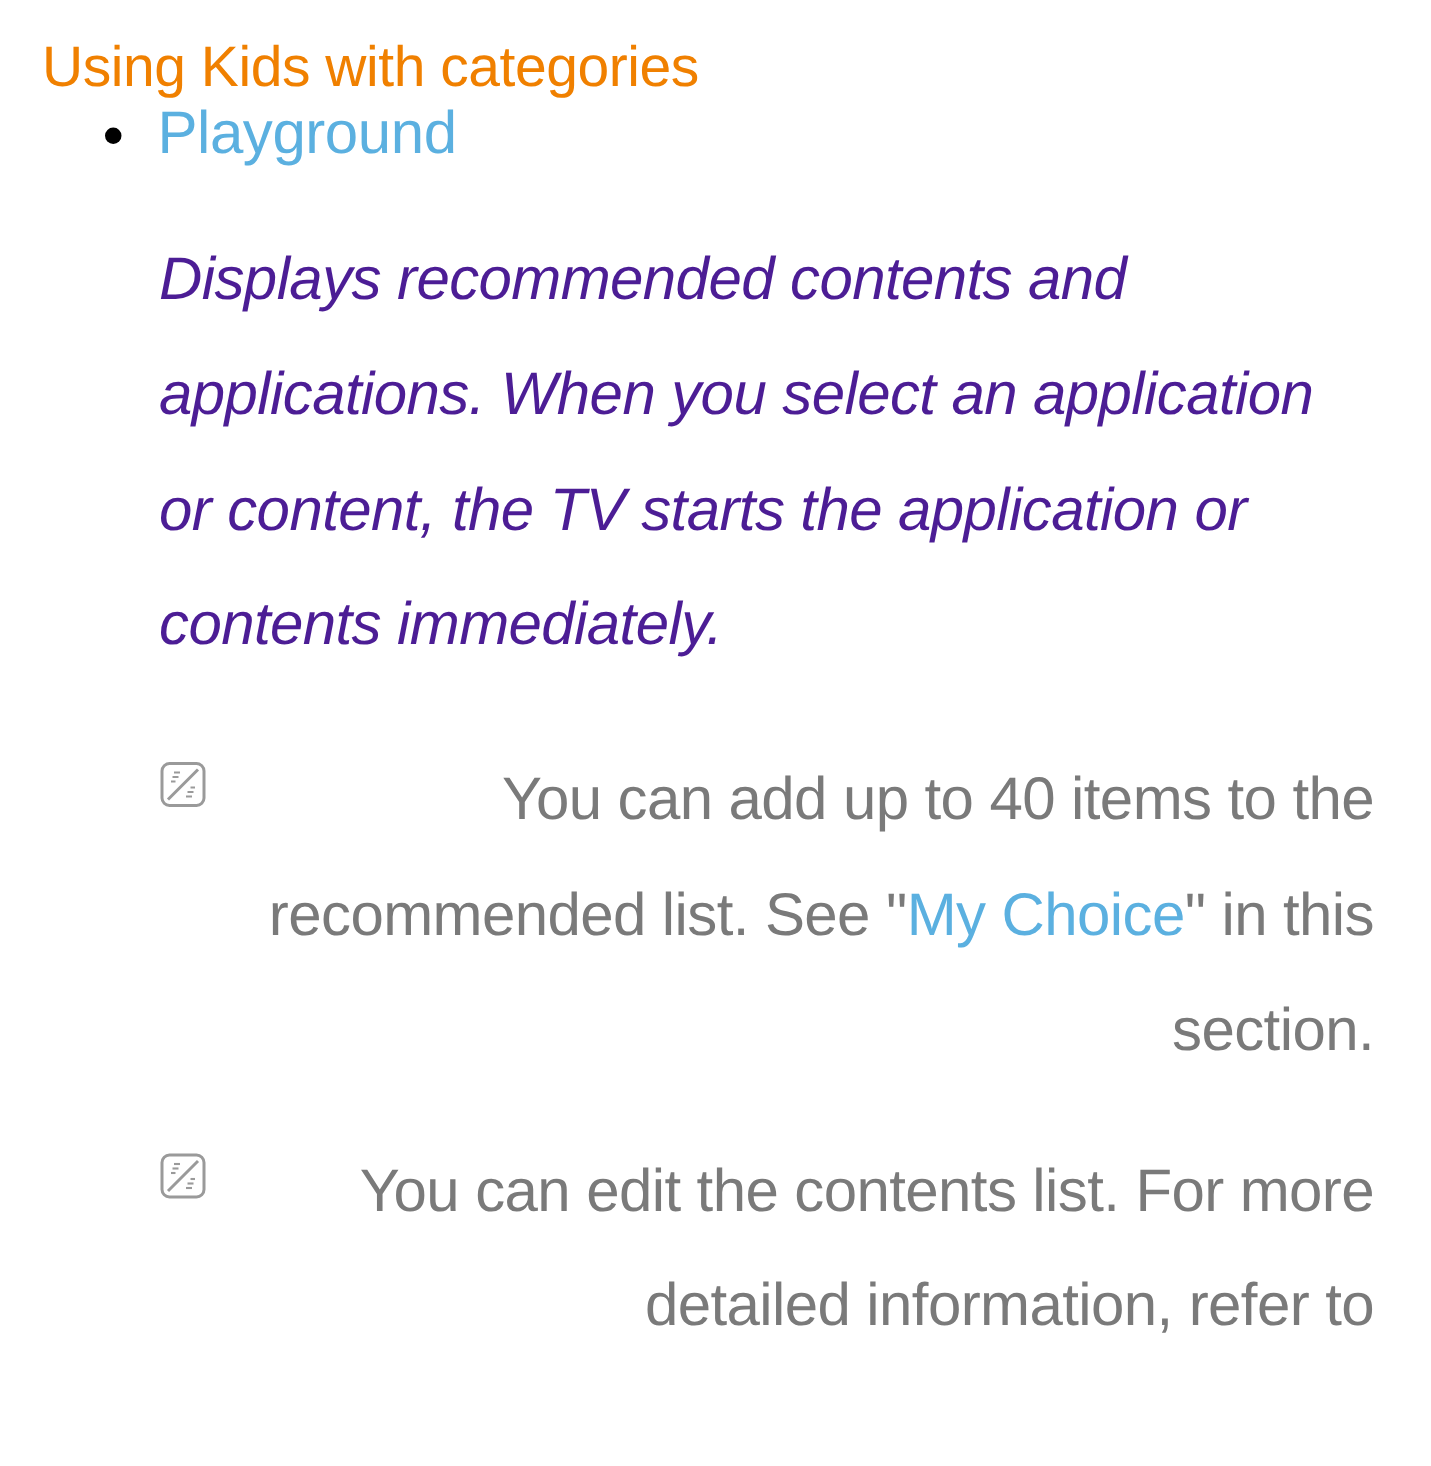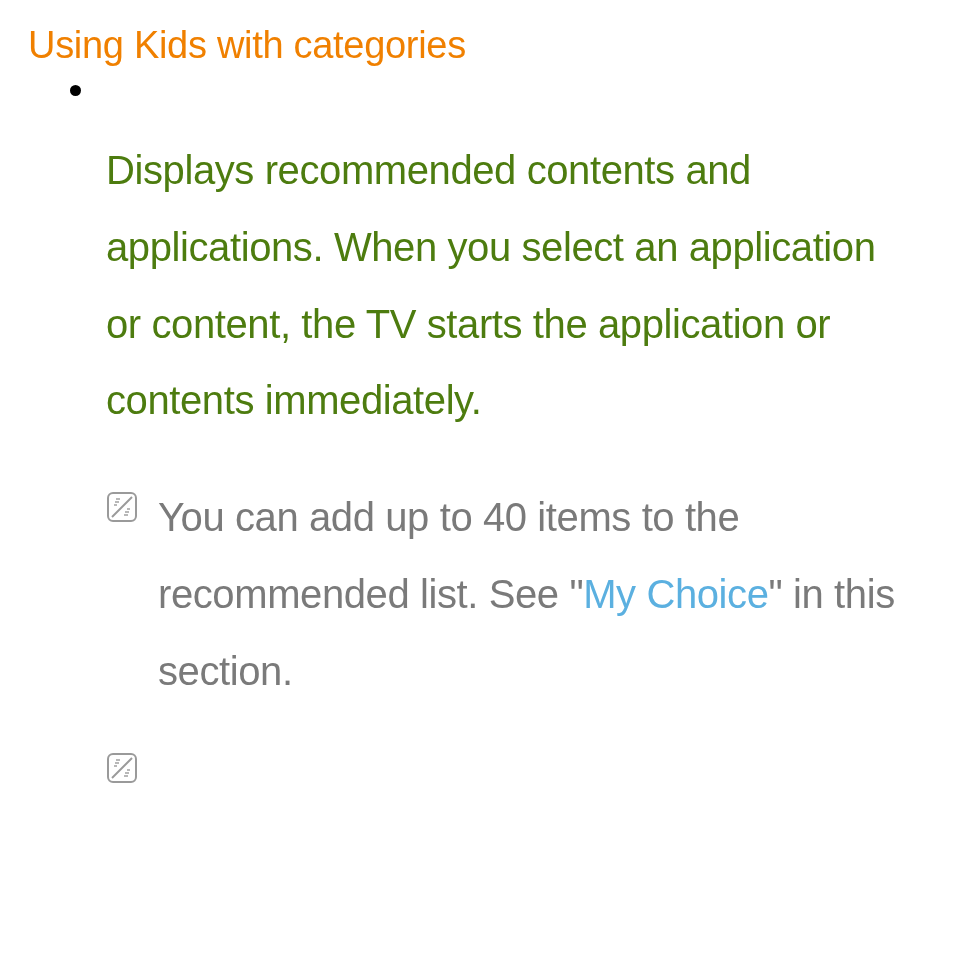--- a/index.html
+++ b/index.html
@@ -36,34 +36,36 @@
       margin-right: 24px;
       flex-shrink: 0;
     }
     .bullet-title {
       color: #5bb0e0;
       font-size: 40px;
       font-weight: 400;
       letter-spacing: -0.3px;
     }
     .body-text {
-      color: #4d7c0f;
+      color: #4c1d95;
       font-size: 40px;
       line-height: 1.92;
       padding-left: 78px;
       padding-right: 10px;
       letter-spacing: -0.4px;
       margin-bottom: 40px;
+      font-style: italic;
     }
     .note-row {
       display: flex;
       align-items: flex-start;
       padding-left: 78px;
       padding-right: 10px;
       margin-bottom: 30px;
+      text-align: right;
     }
     .note-icon {
       flex-shrink: 0;
       margin-top: 12px;
       margin-right: 20px;
     }
     .note-text {
       color: #7a7a7a;
       font-size: 40px;
       line-height: 1.92;
@@ -73,20 +75,21 @@
       color: #5bb0e0;
     }
   </style>
 </head>
 <body>
 
 <h1 class="heading">Using Kids with categories</h1>
 
 <div class="bullet-row">
   <span class="bullet-dot"></span>
+  <span class="bullet-title">Playground</span>
 </div>
 
 <p class="body-text">Displays recommended contents and applications. When you select an application or content, the TV starts the application or contents immediately.</p>
 
 <div class="note-row">
   <span class="note-icon">
     <svg width="32" height="32" viewBox="0 0 32 32">
       <rect x="2" y="2" width="28" height="28" rx="5" ry="5" fill="none" stroke="#9a9a9a" stroke-width="2"></rect>
       <line x1="6" y1="26" x2="26" y2="6" stroke="#9a9a9a" stroke-width="2"></line>
       <line x1="10" y1="8" x2="14" y2="8" stroke="#9a9a9a" stroke-width="1.4"></line>
@@ -108,13 +111,16 @@
       <rect x="2" y="2" width="28" height="28" rx="5" ry="5" fill="none" stroke="#9a9a9a" stroke-width="2"></rect>
       <line x1="6" y1="26" x2="26" y2="6" stroke="#9a9a9a" stroke-width="2"></line>
       <line x1="10" y1="8" x2="14" y2="8" stroke="#9a9a9a" stroke-width="1.4"></line>
       <line x1="9" y1="11" x2="13" y2="11" stroke="#9a9a9a" stroke-width="1.4"></line>
       <line x1="8" y1="14" x2="11" y2="14" stroke="#9a9a9a" stroke-width="1.4"></line>
       <line x1="21" y1="18" x2="24" y2="18" stroke="#9a9a9a" stroke-width="1.4"></line>
       <line x1="19" y1="21" x2="23" y2="21" stroke="#9a9a9a" stroke-width="1.4"></line>
       <line x1="18" y1="24" x2="22" y2="24" stroke="#9a9a9a" stroke-width="1.4"></line>
     </svg>
   </span>
+  <span class="note-text">
+    <span>You can edit the contents list. For more detailed information, refer to</span><span class="link-text"></span><span></span>
+  </span>
 </div>
 
 </body></html>

